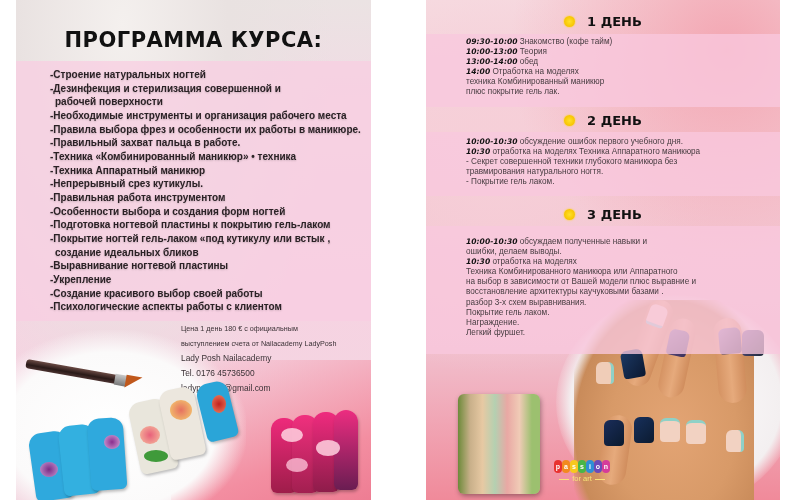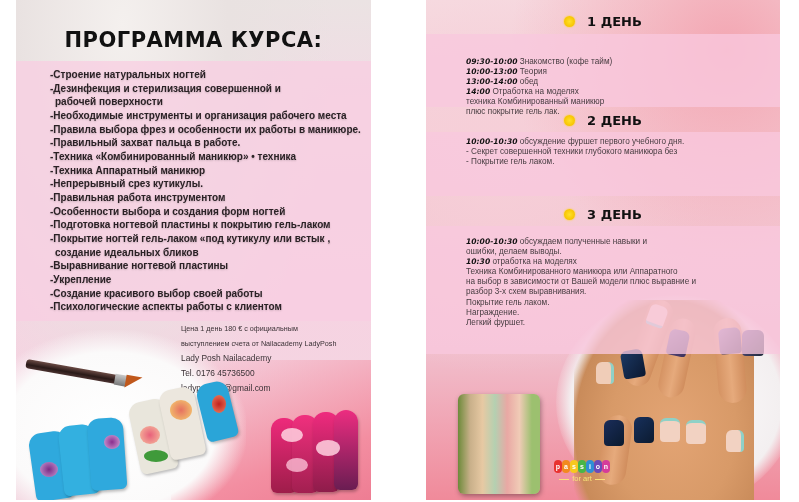--- a/index.html
+++ b/index.html
@@ -146,36 +146,38 @@
     <div class="flower" style="left:270px;top:458px;width:22px;height:14px;background:rgba(255,200,220,0.75);"></div>
   </div>
 </div>
 
 <div class="page page-right">
 
   <div class="day-head" style="top:14px;">
     <span class="sun"></span><span>1 ДЕНЬ</span>
   </div>
   <div class="day-band" style="top:34px;height:73px;"></div>
-  <div class="day-body" style="top:37px;margin-top:20px;">
+  <div class="day-body" style="top:37px;">
     <div class="line"><span class="t">09:30-10:00</span><span> Знакомство (кофе тайм)</span></div>
     <div class="line"><span class="t">10:00-13:00</span><span>  Теория</span></div>
     <div class="line"><span class="t">13:00-14:00</span><span> обед</span></div>
     <div class="line"><span class="t">14:00</span><span> Отработка на моделях</span></div>
     <div class="line"><span>техника Комбинированный маникюр</span></div>
     <div class="line"><span>плюс покрытие гель лак.</span></div>
   </div>
 
   <div class="day-head" style="top:113px;">
     <span class="sun"></span><span>2 ДЕНЬ</span>
   </div>
   <div class="day-band" style="top:132px;height:64px;"></div>
   <div class="day-body" style="top:137px;">
-    <div class="line"><span class="t">10:00-10:30</span><span>  обсуждение фуршет первого учебного дня.</span></div>
+    <div class="line"><span class="t">10:00-10:30</span><span>  обсуждение ошибок первого учебного дня.</span></div>
+    <div class="line"><span class="t">10:30</span><span> отработка на моделях Техника Аппаратного маникюра</span></div>
     <div class="line"><span>- Секрет совершенной техники глубокого маникюра без</span></div>
+    <div class="line"><span>травмирования натурального ногтя.</span></div>
     <div class="line"><span>- Покрытие гель лаком.</span></div>
   </div>
 
   <div class="day-head" style="top:207px;">
     <span class="sun"></span><span>3 ДЕНЬ</span>
   </div>
 
   <div class="hand-circle"></div>
   <div>
     <div class="hand"></div>
@@ -196,20 +198,21 @@
     <div class="fnail" style="left:300px;top:430px;width:18px;height:22px;background:#f2d2c2;border-right:3px solid #8fd1c7;"></div>
   </div>
 
   <div class="day-band" style="top:226px;height:128px;"></div>
   <div class="day-body" style="top:237px;">
     <div class="line"><span class="t">10:00-10:30</span><span> обсуждаем полученные навыки и</span></div>
     <div class="line"><span>ошибки, делаем выводы.</span></div>
     <div class="line"><span class="t">10:30</span><span> отработка на моделях</span></div>
     <div class="line"><span>Техника Комбинированного маникюра или Аппаратного</span></div>
     <div class="line"><span>на выбор в зависимости от Вашей модели плюс выравние и</span></div>
+    <div class="line"><span>восстановление архитектуры каучуковыми базами .</span></div>
     <div class="line"><span>разбор 3-х схем выравнивания.</span></div>
     <div class="line"><span>Покрытие гель лаком.</span></div>
     <div class="line"><span>Награждение.</span></div>
     <div class="line"><span>Легкий фуршет.</span></div>
   </div>
 
   <div class="nail-stand"></div>
 
   <div class="logo">
     <div class="word">

